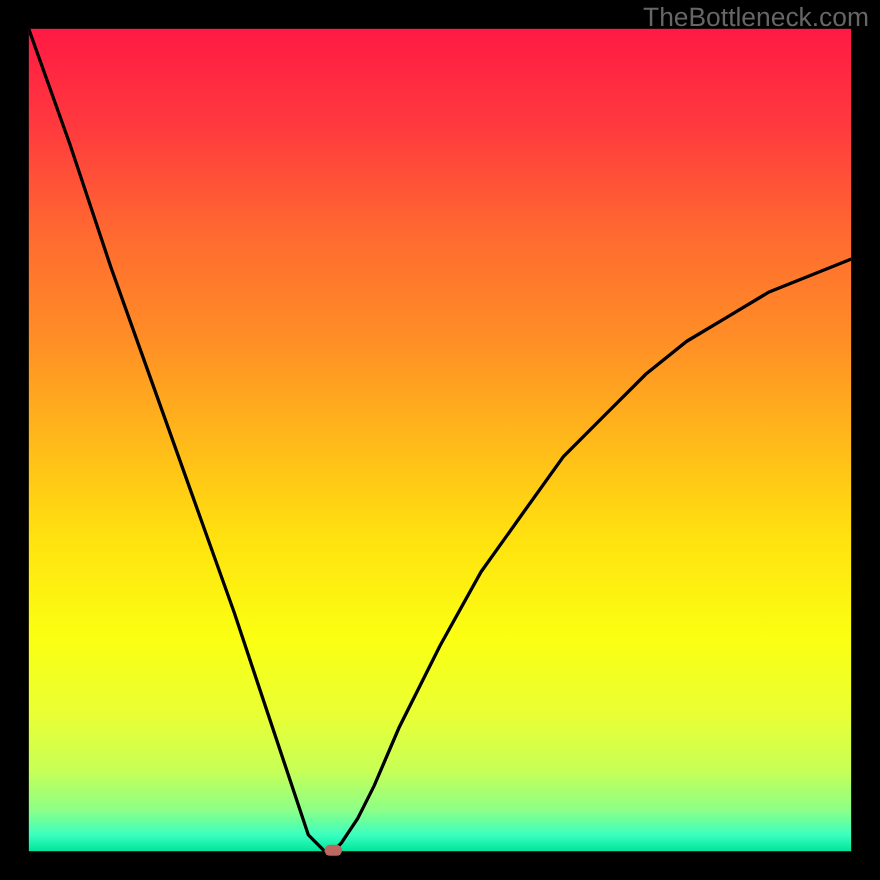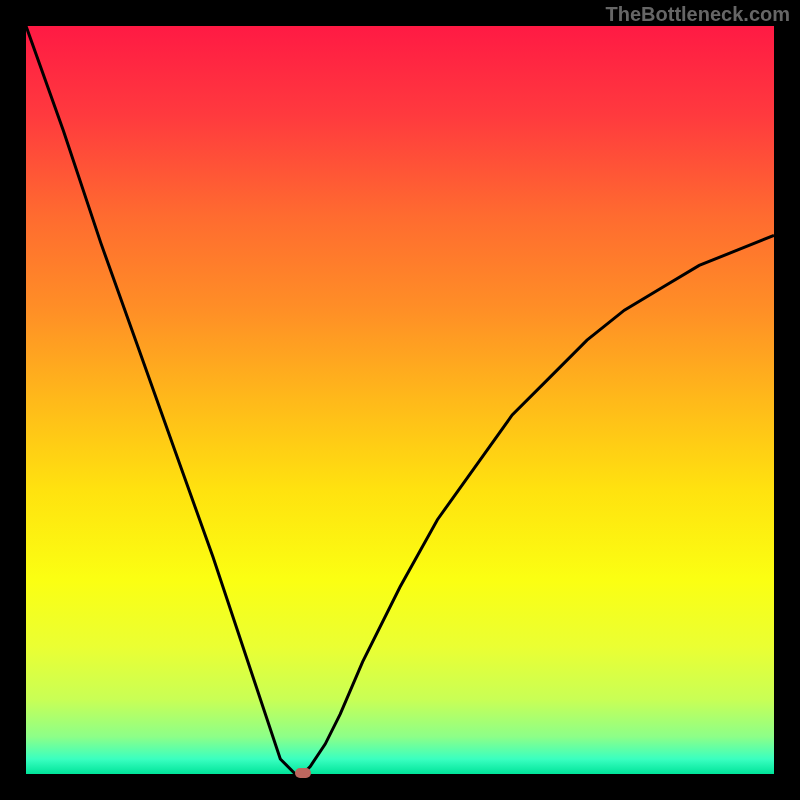--- a/index.html
+++ b/index.html
@@ -9,22 +9,22 @@
     height: 800px;
     background: #000;
     position: relative;
     font-family: Arial, Helvetica, sans-serif;
   }
   .watermark {
     position: absolute;
     top: 3px;
     right: 10px;
     color: #666;
-    font-size: 20px;
-    font-weight: 700;
+    font-size: 24px;
+    font-weight: 400;
     z-index: 10;
   }
   .plot-area {
     position: absolute;
     left: 26px;
     top: 26px;
     width: 748px;
     height: 748px;
   }
   .plot-area svg {

